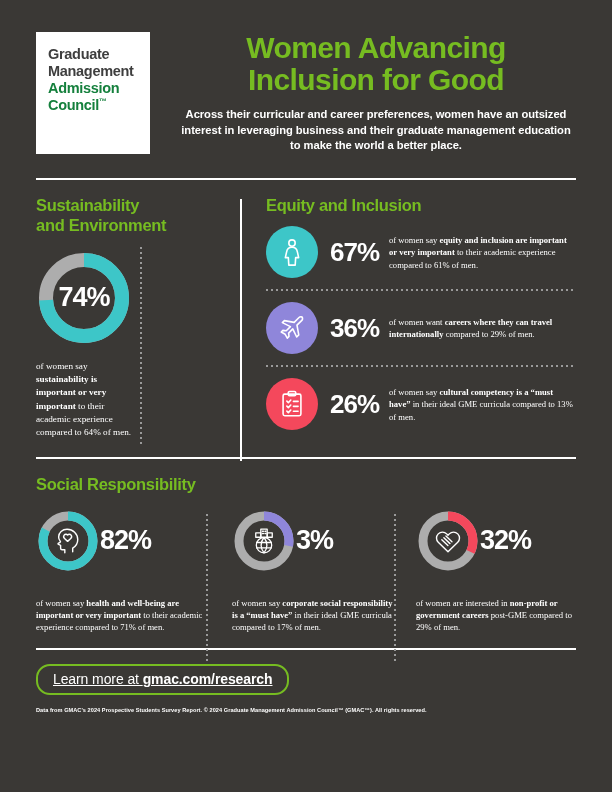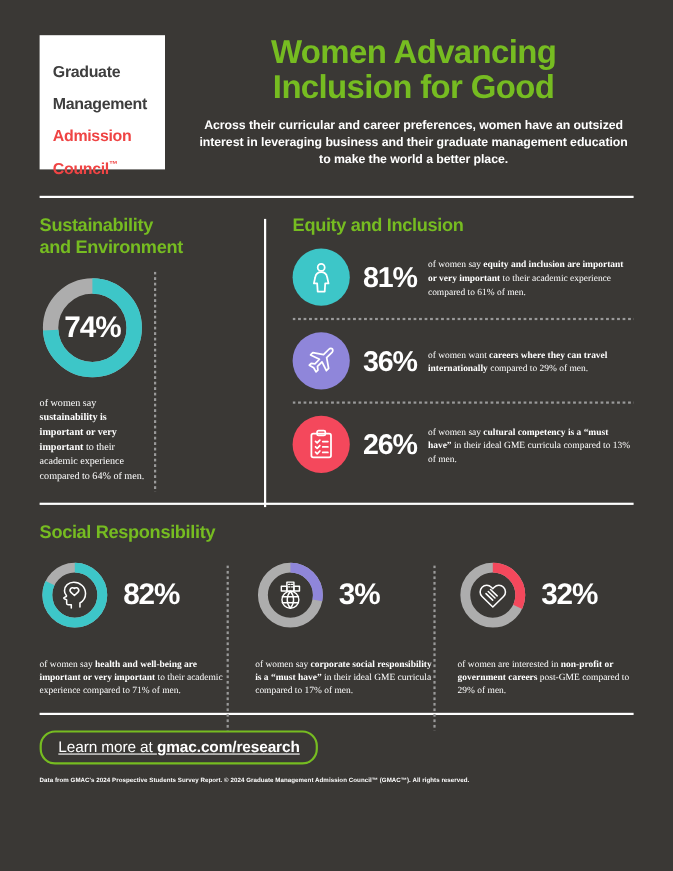--- a/index.html
+++ b/index.html
@@ -10,23 +10,23 @@
     overflow: hidden;
   }
   .page { position: relative; width: 612px; height: 792px; background: #3a3835; }
 
   
   .header { display: flex; padding: 32px 36px 0 36px; }
   .logo-box {
     width: 114px; height: 122px; background: #ffffff; flex: none;
     padding: 14px 10px 0 12px;
   }
-  .logo-line { font-size: 14.5px; font-weight: 700; line-height: 1.18; letter-spacing: -0.3px; margin-top: 12px; }
+  .logo-line { font-size: 14.5px; font-weight: 700; line-height: 1.18; letter-spacing: -0.3px; }
   .logo-dark { color: #3e3e3e; }
-  .logo-green { color: #ef4444; }
+  .logo-green { color: #15803d; }
   .logo-tm { font-size: 8px; vertical-align: super; }
 
   .header-text { flex: 1; padding-left: 26px; text-align: center; }
   .main-title {
     color: #76bc21; font-size: 30px; font-weight: 800;
     line-height: 1.06; letter-spacing: -0.6px; text-align: center;
   }
   .subtitle {
     color: #ffffff; font-size: 11.2px; font-weight: 700;
     line-height: 1.42; margin-top: 11px; text-align: center;
@@ -104,21 +104,21 @@
   .social-row { display: flex; margin-top: 14px; }
   .soc-cell { position: relative; }
   .soc-cell.c1 { width: 190px; }
   .soc-cell.c2 { width: 188px; padding-left: 16px; }
   .soc-cell.c3 { width: 176px; padding-left: 16px; }
   .soc-top { display: flex; align-items: center; }
   .soc-donut { position: relative; width: 64px; height: 64px; flex: none; }
   .soc-donut .ic { position: absolute; inset: 0; display: flex; align-items: center; justify-content: center; }
   .soc-pct {
     color: #ffffff; font-size: 27px; font-weight: 800;
-    letter-spacing: -1px; margin-left: 12px;
+    letter-spacing: -1px; margin-left: 0;
   }
   .soc-cap {
     color: #ffffff; font-size: 8.6px; line-height: 1.45;
     font-family: "Liberation Serif", serif; margin-top: 24px;
   }
   .soc-cap b { font-weight: 700; }
 
   
   .footer { padding: 0 36px; margin-top: 14px; }
   .learn-btn {
@@ -185,21 +185,21 @@
     <div class="col-right">
       <div class="sect-head">Equity and Inclusion</div>
 
       <div class="eq-row">
         <div class="icon-circle" style="background:#3dc6c8;">
           <svg width="30" height="30" viewBox="0 0 32 32" fill="none" stroke="#ffffff" stroke-width="1.7" stroke-linecap="round" stroke-linejoin="round">
             <circle cx="16" cy="6.5" r="3.4"></circle>
             <path d="M16 11c-3.6 0-5.3 2.2-5.8 5.1L8.9 22h3.2l.5 8h6.8l.5-8h3.2l-1.3-5.9C21.3 13.2 19.6 11 16 11z"></path>
           </svg>
         </div>
-        <div class="eq-pct">81%</div>
+        <div class="eq-pct">67%</div>
         <div class="eq-txt"><span>of women say </span><b>equity and inclusion are important or very important </b><span>to their academic experience compared to 61% of men.</span></div>
       </div>
 
       <div class="hdots"></div>
 
       <div class="eq-row">
         <div class="icon-circle" style="background:#8f86da;">
           <svg width="30" height="30" viewBox="0 0 32 32" fill="none" stroke="#ffffff" stroke-width="1.7" stroke-linecap="round" stroke-linejoin="round">
             <path d="M26.5 4.2c1 1 1 2.6 0 3.6l-5.2 5.2 1.9 10.4-2.2 2.2-4.2-8.6-4.4 4.4.4 3.6-1.8 1.8-2.3-4.1L4.5 20.3 6.3 18.5l3.6.4 4.4-4.4-8.6-4.2 2.2-2.2 10.4 1.9 5.2-5.2c1-1 2.6-1 3.6 0z"></path>
           </svg>

